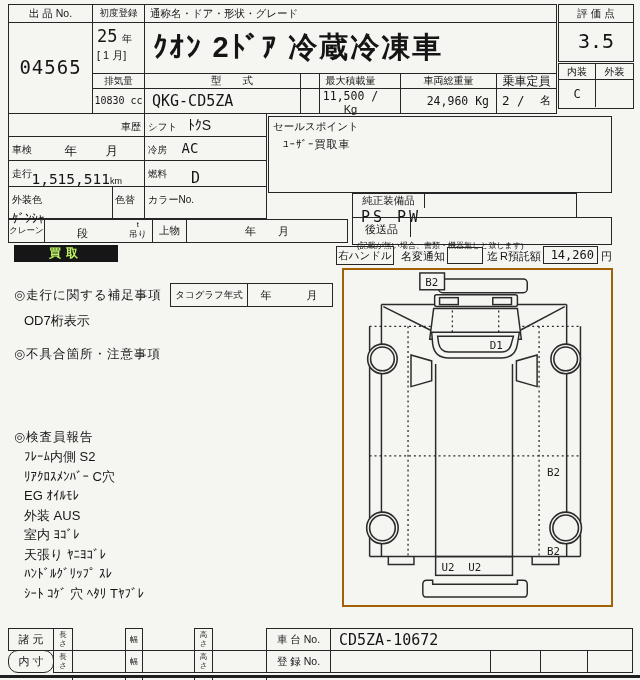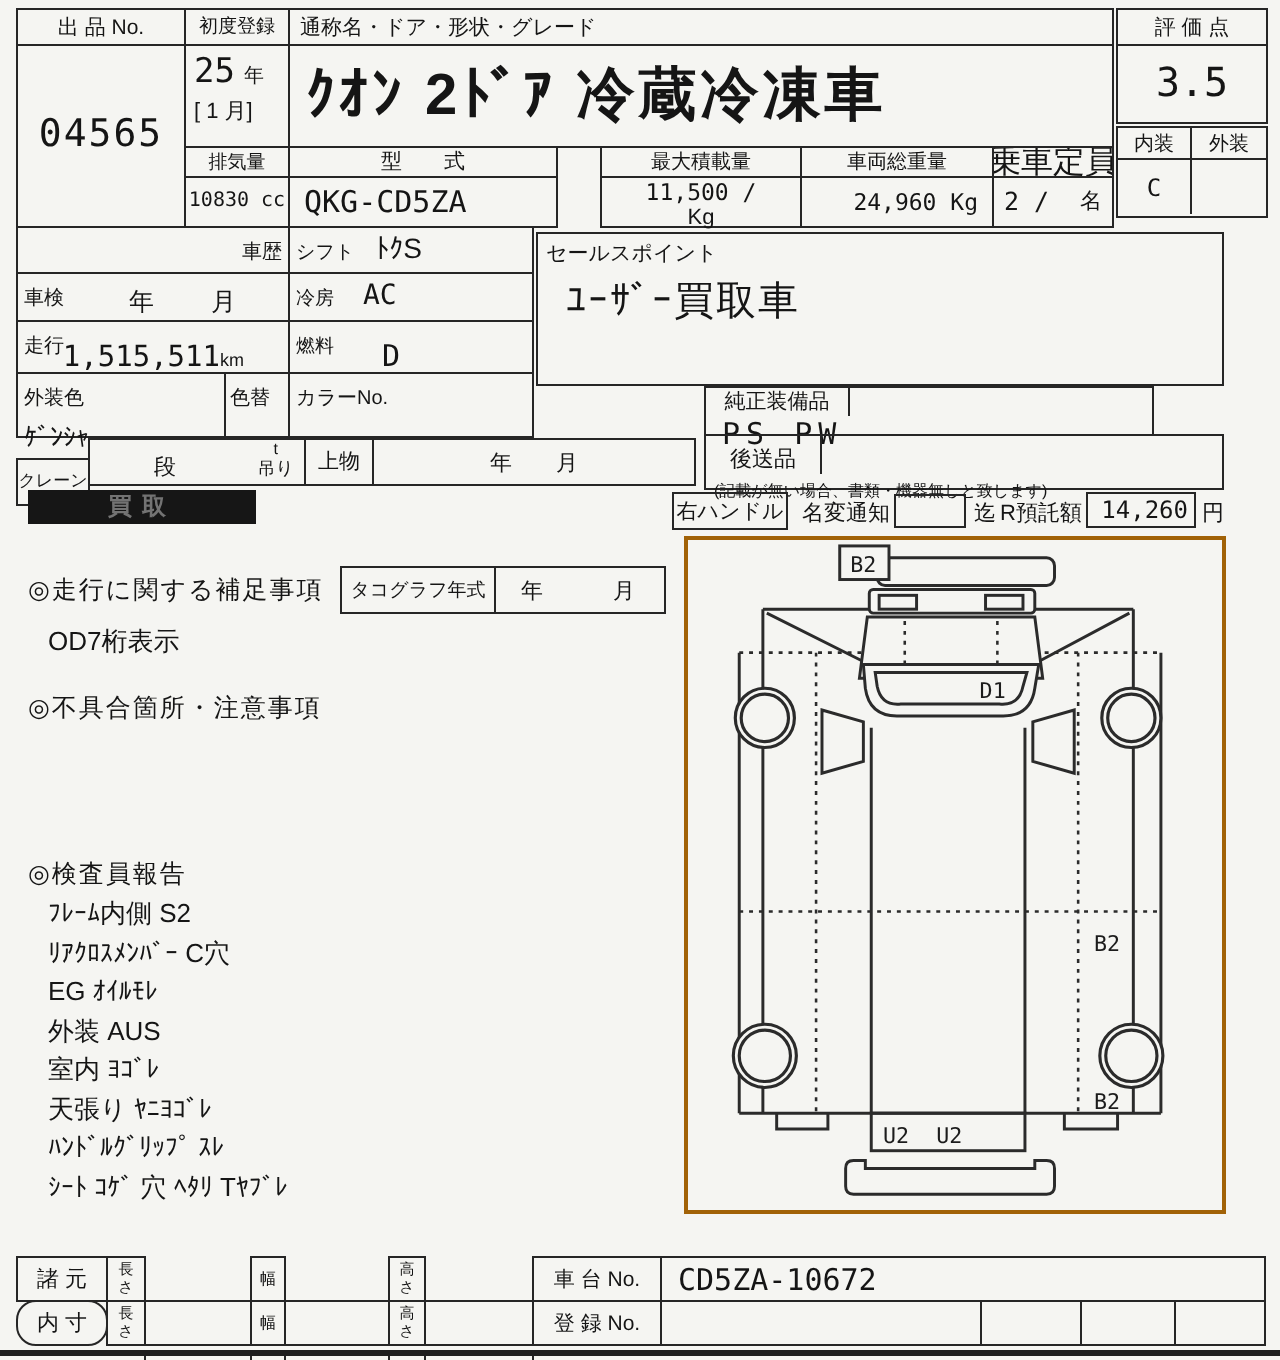--- a/index.html
+++ b/index.html
@@ -55,40 +55,40 @@
   <div class="abs b" style="left:144px;top:4px;width:413px;height:70px;">
     <div class="head left" style="height:18px;">通称名・ドア・形状・グレード</div>
     <div style="height:49px;display:flex;align-items:center;padding-left:8px;font-size:29px;font-weight:bold;letter-spacing:2px;white-space:nowrap;">ｸｵﾝ 2ﾄﾞｱ 冷蔵冷凍車</div>
   </div>
 
   <div class="abs b" style="left:92px;top:73px;width:53px;height:41px;">
     <div class="head" style="height:15px;font-size:9.5px;">排気量</div>
     <div class="cflex mono" style="height:23px;font-size:10px;">10830 cc</div>
   </div>
 
-  <div class="abs b" style="left:144px;top:73px;width:135px;height:41px;">
+  <div class="abs b" style="left:144px;top:73px;width:176px;height:41px;">
     <div class="head" style="height:15px;">型　　式</div>
     <div class="mono" style="height:23px;display:flex;align-items:center;padding-left:7px;font-size:15px;">QKG-CD5ZA</div>
   </div>
 
   <div class="abs b" style="left:300px;top:73px;width:101px;height:41px;">
     <div class="head" style="height:15px;font-size:10px;">最大積載量</div>
     <div style="height:23px;display:flex;align-items:center;justify-content:space-between;padding:0 6px;flex-direction:column;">
       <span class="mono" style="font-size:11.5px;">11,500 /</span>
       <span style="font-size:11px;">Kg</span>
     </div>
   </div>
 
   <div class="abs b" style="left:400px;top:73px;width:97px;height:41px;">
     <div class="head" style="height:15px;font-size:10px;">車両総重量</div>
     <div class="mono" style="height:23px;display:flex;align-items:center;justify-content:flex-end;padding-right:7px;font-size:11.5px;">24,960 Kg</div>
   </div>
 
   <div class="abs b" style="left:496px;top:73px;width:61px;height:41px;">
-    <div class="head" style="height:15px;font-size:16px;">乗車定員</div>
+    <div class="head" style="height:15px;font-size:12px;">乗車定員</div>
     <div style="height:23px;display:flex;align-items:center;justify-content:space-between;padding:0 5px;">
       <span class="mono" style="font-size:12.5px;">2 /</span>
       <span style="font-size:11px;">名</span>
     </div>
   </div>
 
   <div class="abs b" style="left:558px;top:4px;width:76px;height:58px;">
     <div class="head" style="height:18px;">評 価 点</div>
     <div class="cflex mono" style="height:36px;font-size:20px;">3.5</div>
   </div>
@@ -135,53 +135,53 @@
     <span class="lbl">外装色</span>
     <div style="font-size:13px;margin-top:4px;">ｹﾞﾝｼｬ</div>
   </div>
   <div class="abs b" style="left:112px;top:186px;width:33px;height:33px;padding:2px 2px;">
     <span class="lbl">色替</span>
   </div>
   <div class="abs b" style="left:144px;top:186px;width:123px;height:33px;padding:2px 3px;">
     <span class="lbl">カラーNo.</span>
   </div>
 
-  <div class="abs b" style="left:8px;top:229px;width:37px;height:24px;">
+  <div class="abs b" style="left:8px;top:219px;width:37px;height:24px;">
     <div class="cflex" style="height:100%;font-size:8.5px;">クレーン</div>
   </div>
   <div class="abs b" style="left:44px;top:219px;width:109px;height:24px;">
     <span style="position:absolute;left:32px;top:6px;font-size:11px;">段</span>
     <span style="position:absolute;right:5px;top:1px;text-align:center;font-size:9px;line-height:1.1;">
       <span style="display:block;font-size:8px;">t</span>
       <span style="display:block;">吊り</span>
     </span>
   </div>
   <div class="abs b" style="left:152px;top:219px;width:35px;height:24px;">
     <div class="cflex" style="height:100%;font-size:10.5px;">上物</div>
   </div>
   <div class="abs b" style="left:186px;top:219px;width:162px;height:24px;">
     <div class="cflex" style="height:100%;font-size:11px;">年　　月</div>
   </div>
 
   <div class="abs b" style="left:268px;top:116px;width:344px;height:77px;">
     <div style="font-size:10.5px;padding:3px 0 0 4px;">セールスポイント</div>
-    <div style="font-size:20px;padding:3px 0 0 14px;letter-spacing:1px;">ﾕｰｻﾞｰ買取車</div>
+    <div style="font-size:11px;padding:3px 0 0 14px;letter-spacing:1px;">ﾕｰｻﾞｰ買取車</div>
   </div>
 
   <div class="abs b" style="left:352px;top:193px;width:225px;height:25px;display:flex;flex-direction:column;">
     <div class="dimhdr" style="width:72px;font-size:10.5px;">純正装備品</div>
     <div class="mono" style="flex:1;display:flex;align-items:center;padding-left:8px;font-size:15px;letter-spacing:3px;">PS PW</div>
   </div>
 
   <div class="abs b" style="left:352px;top:217px;width:260px;height:28px;display:flex;flex-direction:column;">
     <div class="dimhdr" style="width:58px;font-size:11px;align-items:flex-start;padding-top:4px;">後送品</div>
     <div style="flex:1;font-size:8px;padding:3px 0 0 4px;white-space:nowrap;">(記載が無い場合、書類・機器無しと致します)</div>
   </div>
 
-  <div class="abs cflex" style="left:14px;top:245px;width:114px;height:17px;background:#161616;color:#737373;font-size:12px;font-weight:bold;letter-spacing:5px;">買取</div>
+  <div class="abs cflex" style="left:14px;top:245px;width:104px;height:17px;background:#161616;color:#bef264;font-size:12px;font-weight:bold;letter-spacing:5px;">買取</div>
 
   <div class="abs b cflex" style="left:336px;top:246px;width:58px;height:19px;font-size:10.5px;">右ハンドル</div>
   <div class="abs" style="left:401px;top:249px;font-size:11px;">名変通知</div>
   <div class="abs b" style="left:447px;top:247px;width:36px;height:17px;"></div>
   <div class="abs" style="left:487px;top:249px;font-size:11px;">迄</div>
   <div class="abs" style="left:500px;top:249px;font-size:11px;">R預託額</div>
   <div class="abs b mono" style="left:543px;top:246px;width:55px;height:18px;display:flex;align-items:center;justify-content:flex-end;padding-right:3px;font-size:12px;">14,260</div>
   <div class="abs" style="left:601px;top:249px;font-size:11px;">円</div>
 
   <div class="abs dot-note" style="left:14px;top:287px;">◎走行に関する補足事項</div>

